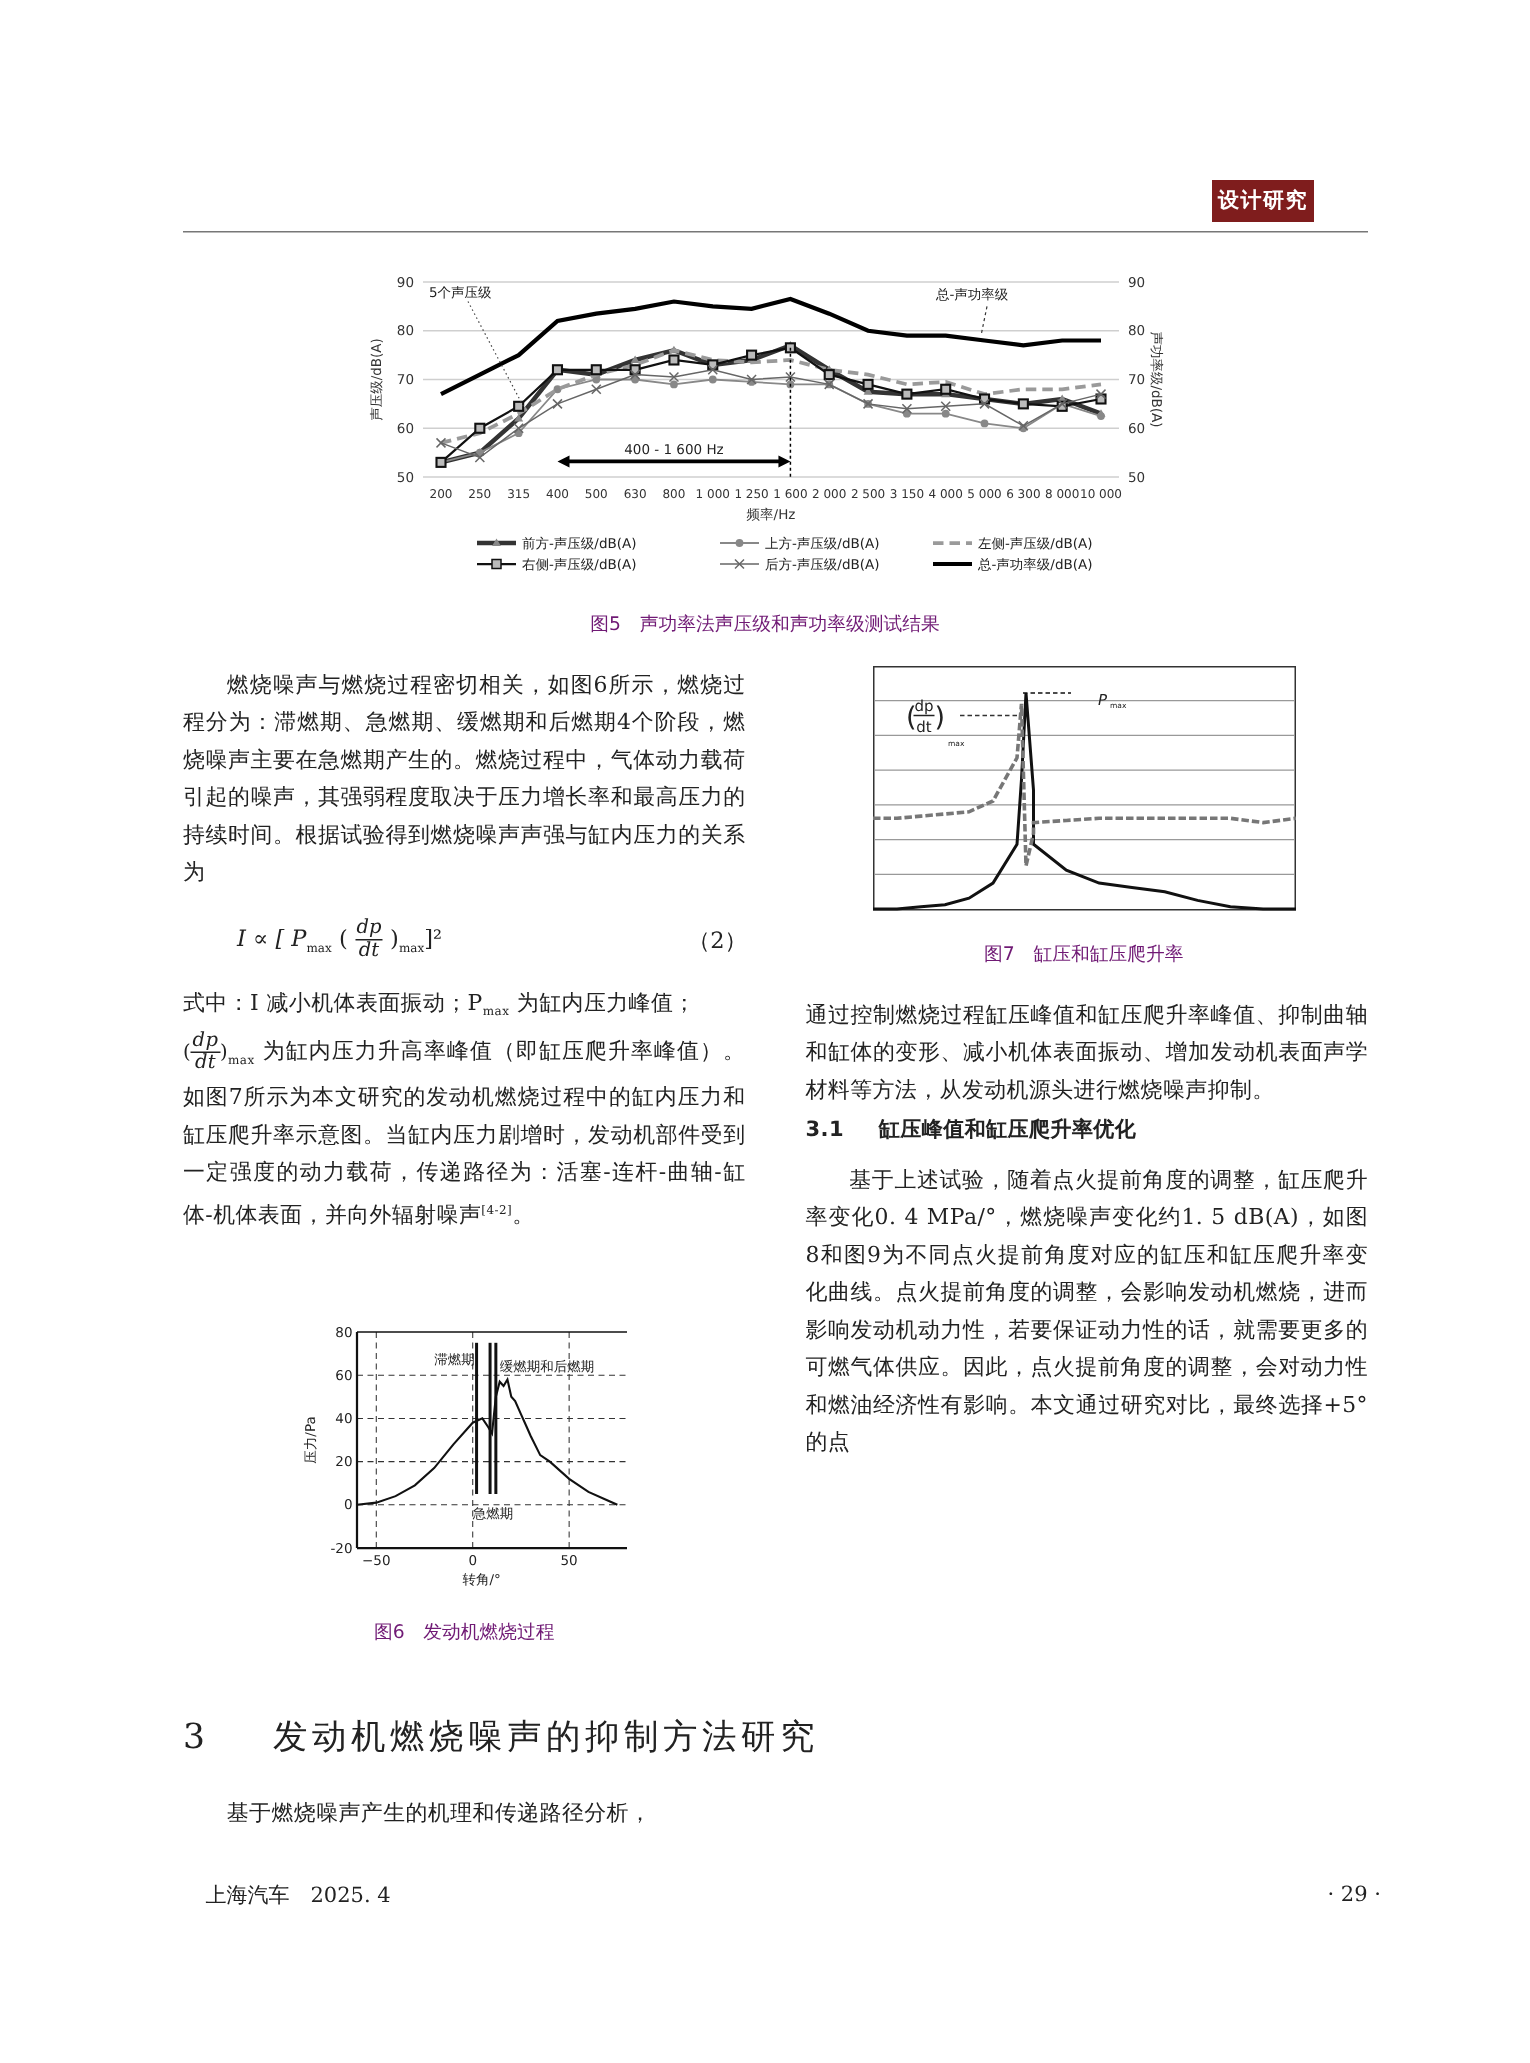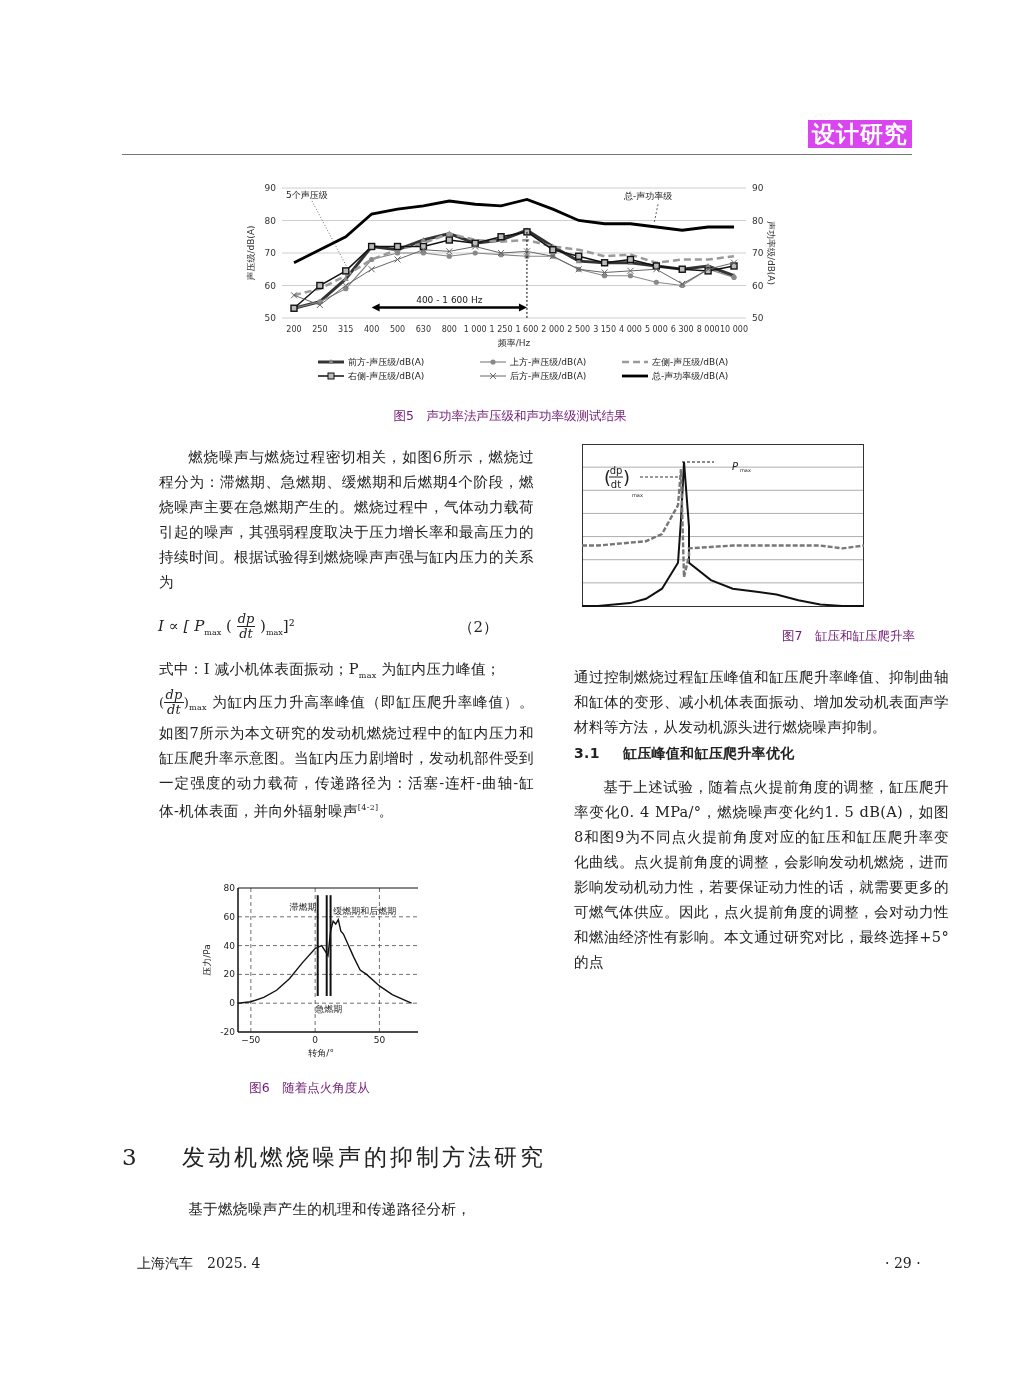--- a/index.html
+++ b/index.html
@@ -1,24 +1,24 @@
 <!DOCTYPE html>
 <html><head>
 <meta charset="utf-8">
 <style>
   html, body { margin:0; padding:0; background:#fff; }
   body { width:1020px; height:1375px; position:relative; overflow:hidden;
          font-family:"DejaVu Serif", serif; color:#222; }
   .abs { position:absolute; }
-  .section-badge { left:808px; top:120px; background:#d946ef; color:#fff;
-       font-family:"DejaVu Sans", sans-serif; font-size:23px; font-weight:bold;
+  .section-badge { left:808px; top:120px; background:#7f1d1d; color:#fff;
+       font-family:"DejaVu Sans", sans-serif; font-size:14px; font-weight:bold;
        padding:1px 4px; letter-spacing:1px; line-height:26px; }
   .header-rule { left:122px; top:154px; width:790px; height:0; border-top:1.5px solid #777; }
   .caption { font-family:"DejaVu Sans", sans-serif; font-size:12.5px; color:#701a75; }
-  .para { font-size:14.6px; line-height:25px; text-align:justify; letter-spacing:0.3px;margin-left:37px; }
+  .para { font-size:14.6px; line-height:25px; text-align:justify; letter-spacing:0.3px; }
   .para p { margin:0; }
   .indent { text-indent:2em; }
   .h3 { font-family:"DejaVu Sans", sans-serif; font-size:14px; font-weight:bold; }
   .h2 { font-family:"DejaVu Serif", serif; font-size:23px; letter-spacing:3px; }
   .formula { font-family:"DejaVu Serif", serif; font-size:15px; font-style:italic; }
   .footer { font-size:14px; }
   svg text { font-family:"DejaVu Sans", sans-serif; }
   .frac { display:inline-block; vertical-align:middle; text-align:center; font-size:13px; line-height:14px; }
   .frac span { display:block; }
   .frac .num { border-bottom:1px solid #222; padding:0 1px; }
@@ -305,21 +305,21 @@
     </g>
   <g id="f6-annot">
       <line x1="117.71428571428571" x2="117.71428571428571" y1="15.200000000000017" y2="116" stroke="#111" stroke-width="2"></line>
       <line x1="126.71428571428572" x2="126.71428571428572" y1="15.200000000000017" y2="116" stroke="#111" stroke-width="2"></line>
       <line x1="130.57142857142856" x2="130.57142857142856" y1="15.200000000000017" y2="116" stroke="#111" stroke-width="2"></line>
       <text x="89.42857142857142" y="29.60000000000001" font-size="9" fill="#222">滞燃期</text>
       <text x="133.14285714285714" y="33.92" font-size="9" fill="#222">缓燃期和后燃期</text>
       <text x="115.14285714285714" y="131.84" font-size="9" fill="#222">急燃期</text>
     </g>
 </svg>
-<div class="abs caption" style="left:122px;width:375px;text-align:center;top:1080px;">图6　随着点火角度从</div>
+<div class="abs caption" style="left:122px;width:375px;text-align:center;top:1080px;">图6　发动机燃烧过程</div>
 
 <div class="abs h2" style="left:122px;top:1142px;">
   <span>3</span>
   <span style="margin-left:32px;">发动机燃烧噪声的抑制方法研究</span>
 </div>
 
 <div class="abs para" style="left:122px;top:1196px;width:375px;">
   <p class="indent">基于燃烧噪声产生的机理和传递路径分析，</p>
 </div>
 
@@ -343,21 +343,21 @@
       <text x="158" y="28" font-size="5" fill="#222">max</text>
       <line x1="58" x2="96" y1="33" y2="33" stroke="#333" stroke-dasharray="3,2"></line>
       <text x="34" y="30" font-size="10" fill="#222" text-anchor="middle">dp</text>
       <line x1="27" x2="41" y1="33" y2="33" stroke="#222"></line>
       <text x="34" y="44" font-size="10" fill="#222" text-anchor="middle">dt</text>
       <text x="22" y="40" font-size="18" fill="#222">(</text>
       <text x="41" y="40" font-size="18" fill="#222">)</text>
       <text x="50" y="53" font-size="5" fill="#222">max</text>
     </g>
 </svg>
-<div class="abs caption" style="left:530px;width:385px;text-align:right;top:628px;">图7　缸压和缸压爬升率</div>
+<div class="abs caption" style="left:530px;width:385px;text-align:center;top:628px;">图7　缸压和缸压爬升率</div>
 
 <div class="abs para" style="left:537px;top:664px;width:375px;">
   <p>通过控制燃烧过程缸压峰值和缸压爬升率峰值、抑制曲轴和缸体的变形、减小机体表面振动、增加发动机表面声学材料等方法，从发动机源头进行燃烧噪声抑制。</p>
   <div class="h3" style="margin:2px 0 0 0;">
     <span>3.1</span>
     <span style="margin-left:18px">缸压峰值和缸压爬升率优化</span>
   </div>
   <p class="indent" style="margin-top:8px">基于上述试验，随着点火提前角度的调整，缸压爬升率变化0. 4 MPa/°，燃烧噪声变化约1. 5 dB(A)，如图8和图9为不同点火提前角度对应的缸压和缸压爬升率变化曲线。点火提前角度的调整，会影响发动机燃烧，进而影响发动机动力性，若要保证动力性的话，就需要更多的可燃气体供应。因此，点火提前角度的调整，会对动力性和燃油经济性有影响。本文通过研究对比，最终选择+5°的点</p>
 </div>
 

